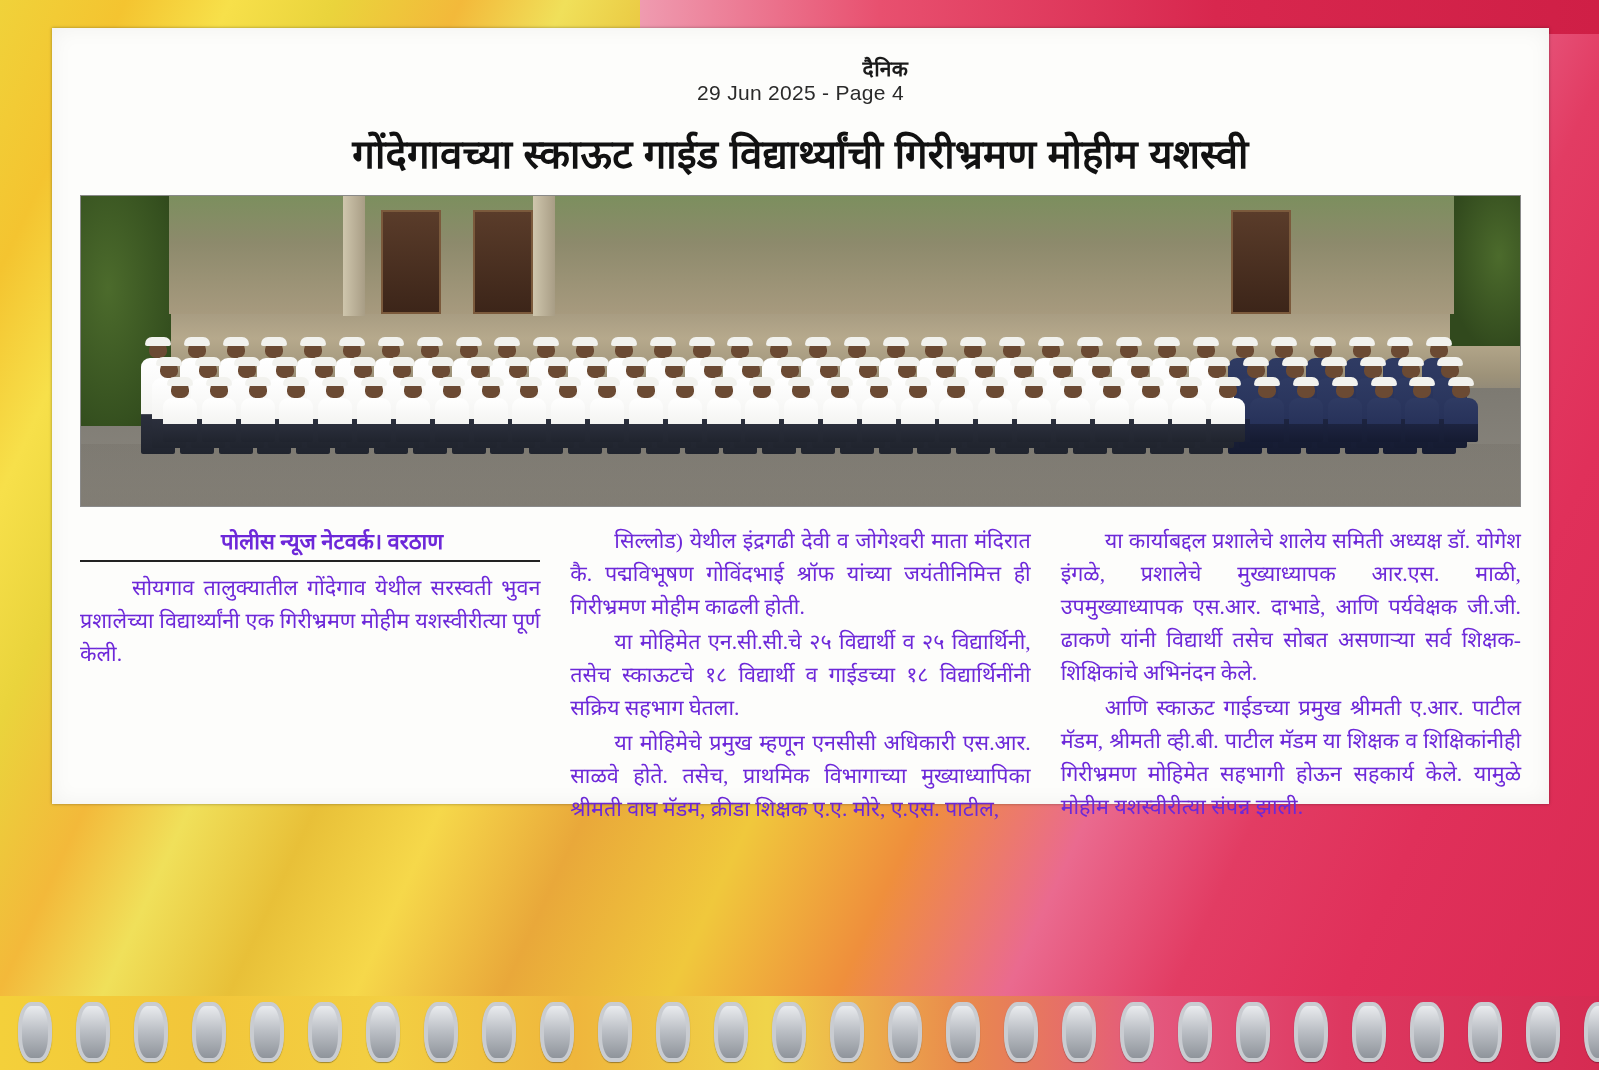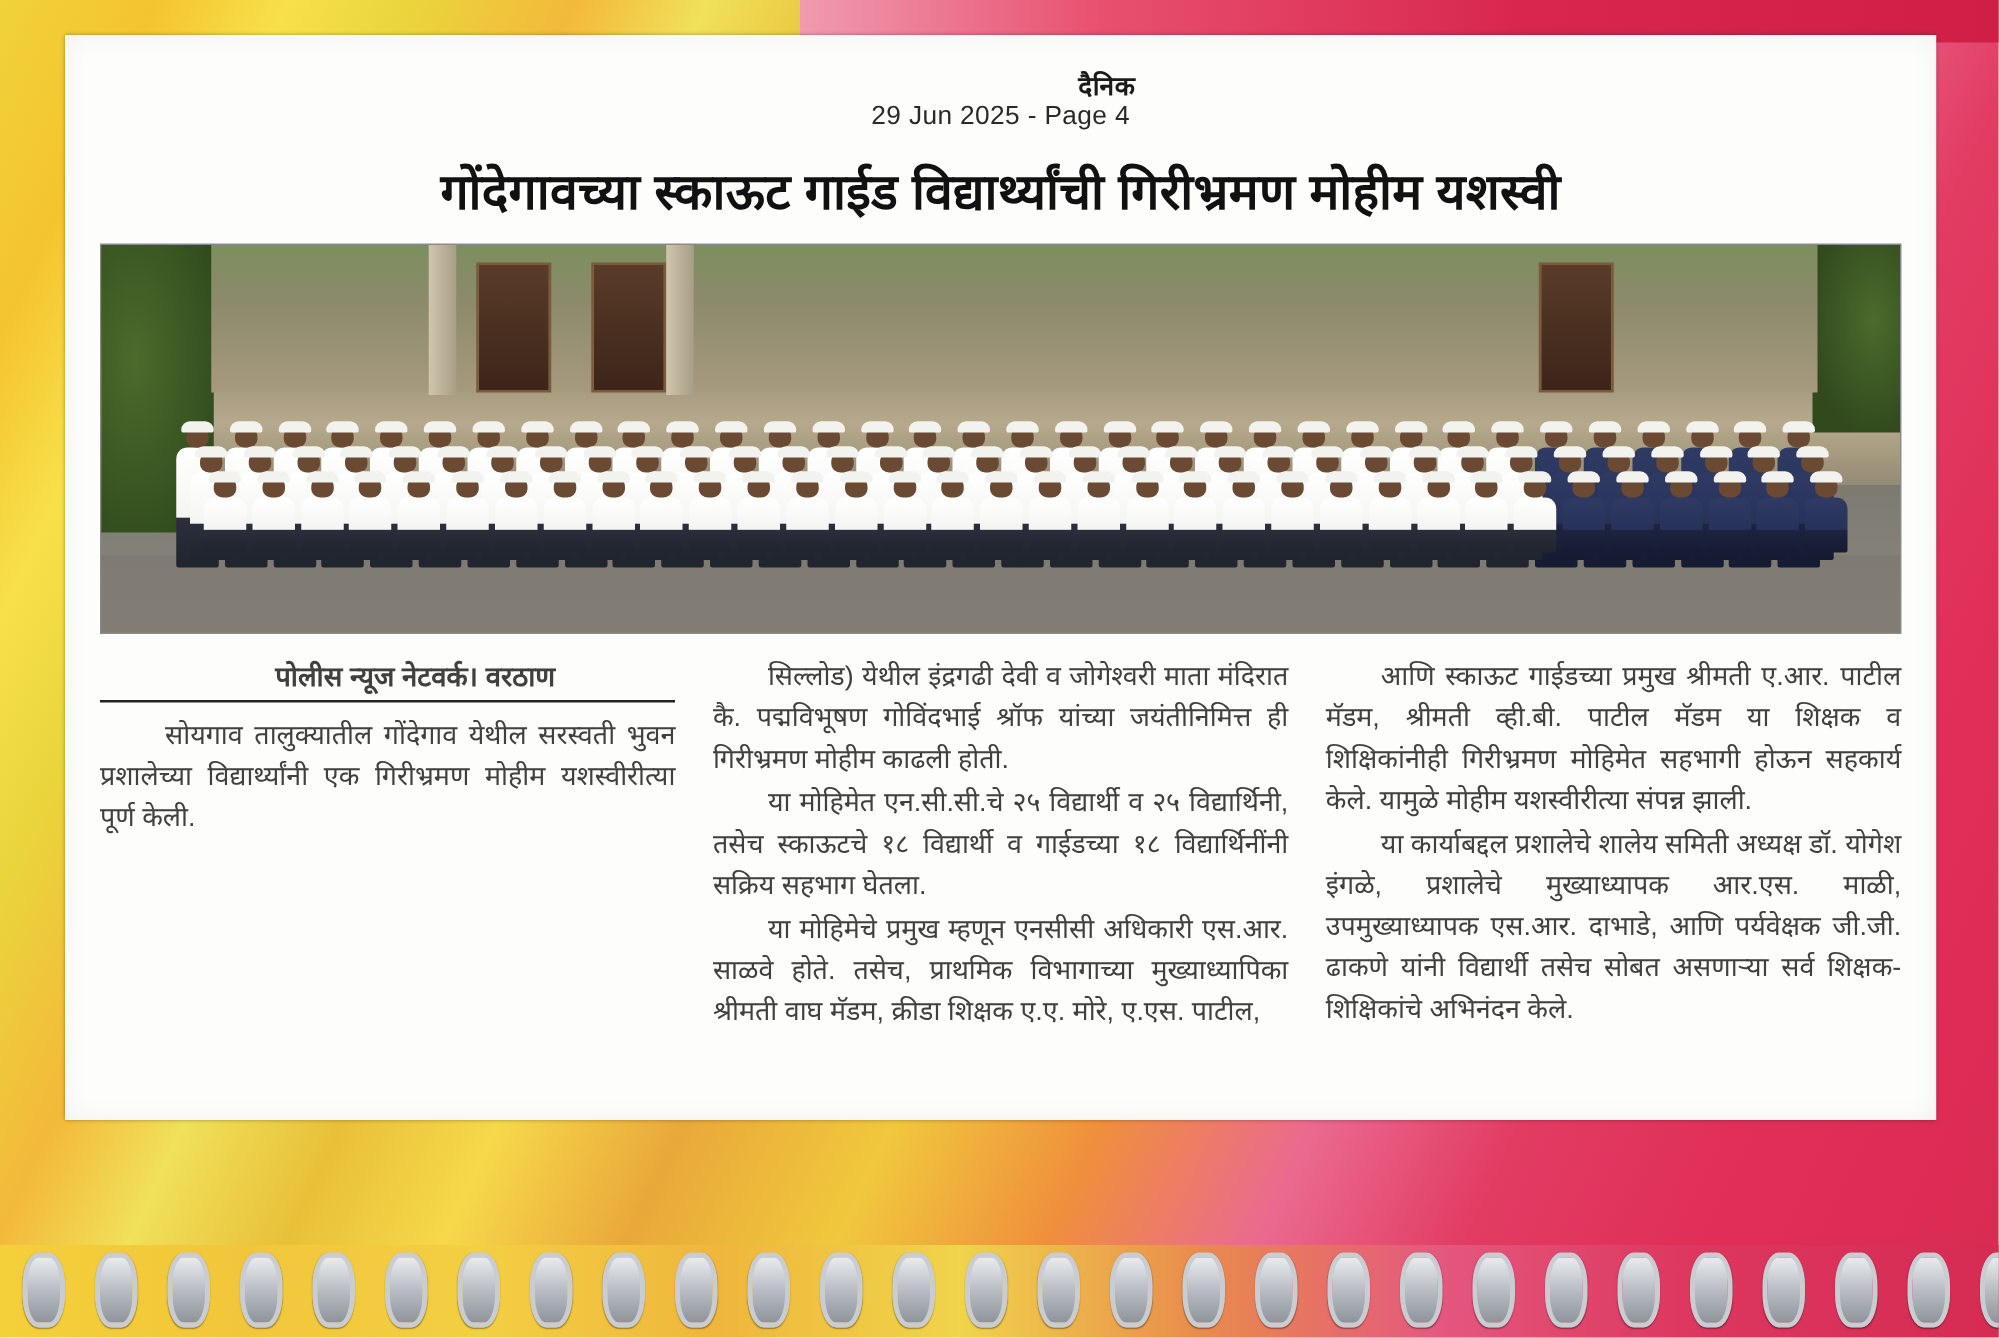--- a/index.html
+++ b/index.html
@@ -33,21 +33,21 @@
     left: 640px; top: 0; width: 959px; height: 34px;
     background: linear-gradient(90deg, #ef9bb0 0%, #e8506f 25%, #d8274e 60%, #cf1f46 100%);
   }
 
   
   #sheet {
     position: absolute;
     left: 52px;
     top: 28px;
     width: 1497px;
-    height: 868px;
+    height: 776px;
     background: #fdfdfb;
     box-shadow: 0 0 3px rgba(0,0,0,.35);
   }
   #sheet::after {
     content: "";
     position: absolute;
     left: 0; top: 0; right: 0; bottom: 0;
     box-shadow: inset 0 0 22px rgba(0,0,0,.05);
     pointer-events: none;
   }
@@ -201,24 +201,24 @@
     position: absolute; left: 0; right: 0; bottom: 0; height: 62px;
     background: linear-gradient(180deg, rgba(90,86,78,.15), rgba(120,116,106,.55));
   }
   .columns {
     margin: 18px 28px 0 28px;
     display: flex;
     gap: 30px;
   }
   .col {
     flex: 1 1 0;
-    font-family: Liberation Sans, sans-serif;
+    font-family: Liberation Serif, serif;
     font-size: 21.5px;
     line-height: 33px;
-    color: #404040;
+    color: #6d28d9;
     text-align: justify;
   }
   .col p {
     margin: 0 0 0 0;
     text-indent: 44px;
   }
   .col p + p { margin-top: 2px; }
   .byline {
     font-weight: bold;
     font-size: 22px;
@@ -373,22 +373,22 @@
         <p class="lead">सोयगाव तालुक्यातील गोंदेगाव येथील सरस्वती भुवन प्रशालेच्या विद्यार्थ्यांनी एक गिरीभ्रमण मोहीम यशस्वीरीत्या पूर्ण केली.</p>
       </div>
 
       <div class="col">
         <p>सिल्लोड) येथील इंद्रगढी देवी व जोगेश्वरी माता मंदिरात कै. पद्मविभूषण गोविंदभाई श्रॉफ यांच्या जयंतीनिमित्त ही गिरीभ्रमण मोहीम काढली होती.</p>
         <p>या मोहिमेत एन.सी.सी.चे २५ विद्यार्थी व २५ विद्यार्थिनी, तसेच स्काऊटचे १८ विद्यार्थी व गाईडच्या १८ विद्यार्थिनींनी सक्रिय सहभाग घेतला.</p>
         <p>या मोहिमेचे प्रमुख म्हणून एनसीसी अधिकारी एस.आर. साळवे होते. तसेच, प्राथमिक विभागाच्या मुख्याध्यापिका श्रीमती वाघ मॅडम, क्रीडा शिक्षक ए.ए. मोरे, ए.एस. पाटील,</p>
       </div>
 
       <div class="col">
+        <p>या कार्याबद्दल प्रशालेचे शालेय समिती अध्यक्ष डॉ. योगेश इंगळे, प्रशालेचे मुख्याध्यापक आर.एस. माळी, उपमुख्याध्यापक एस.आर. दाभाडे, आणि पर्यवेक्षक जी.जी. ढाकणे यांनी विद्यार्थी तसेच सोबत असणाऱ्या सर्व शिक्षक-शिक्षिकांचे अभिनंदन केले.</p>
         <p>आणि स्काऊट गाईडच्या प्रमुख श्रीमती ए.आर. पाटील मॅडम, श्रीमती व्ही.बी. पाटील मॅडम या शिक्षक व शिक्षिकांनीही गिरीभ्रमण मोहिमेत सहभागी होऊन सहकार्य केले. यामुळे मोहीम यशस्वीरीत्या संपन्न झाली.</p>
-        <p>या कार्याबद्दल प्रशालेचे शालेय समिती अध्यक्ष डॉ. योगेश इंगळे, प्रशालेचे मुख्याध्यापक आर.एस. माळी, उपमुख्याध्यापक एस.आर. दाभाडे, आणि पर्यवेक्षक जी.जी. ढाकणे यांनी विद्यार्थी तसेच सोबत असणाऱ्या सर्व शिक्षक-शिक्षिकांचे अभिनंदन केले.</p>
       </div>
 
     </div>
   </div>
 
   <div id="spiral">
       <div class="ring" style="left: 18px;"></div>
       <div class="ring" style="left: 76px;"></div>
       <div class="ring" style="left: 134px;"></div>
       <div class="ring" style="left: 192px;"></div>

